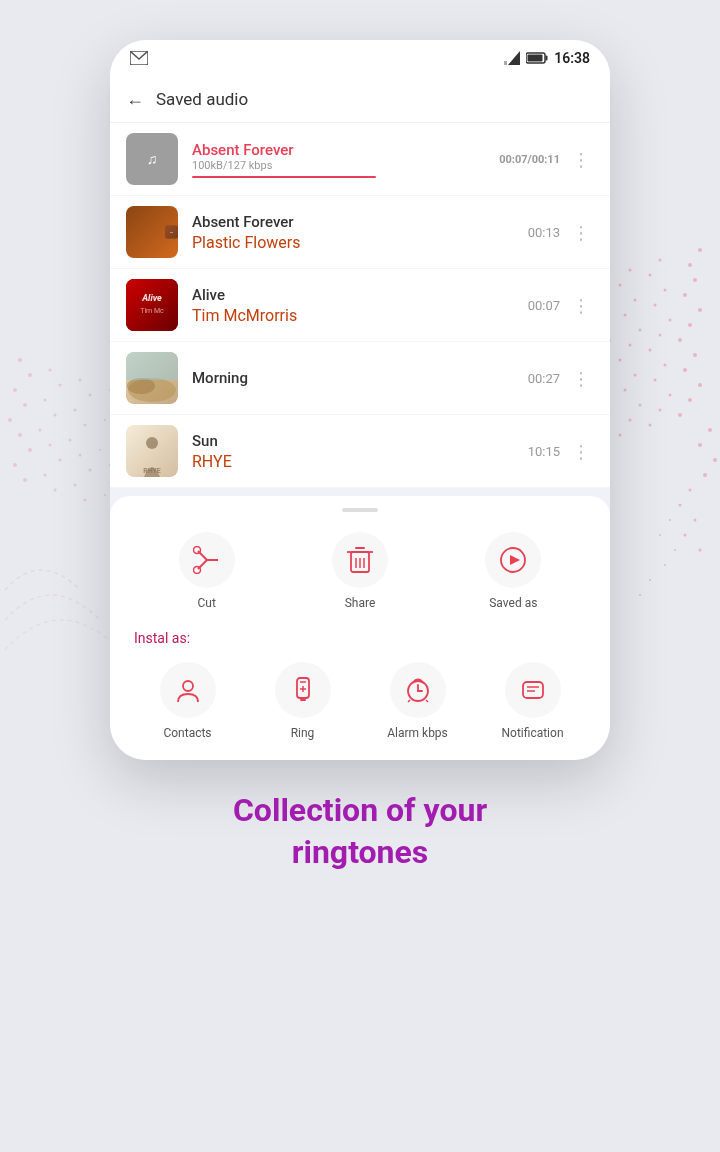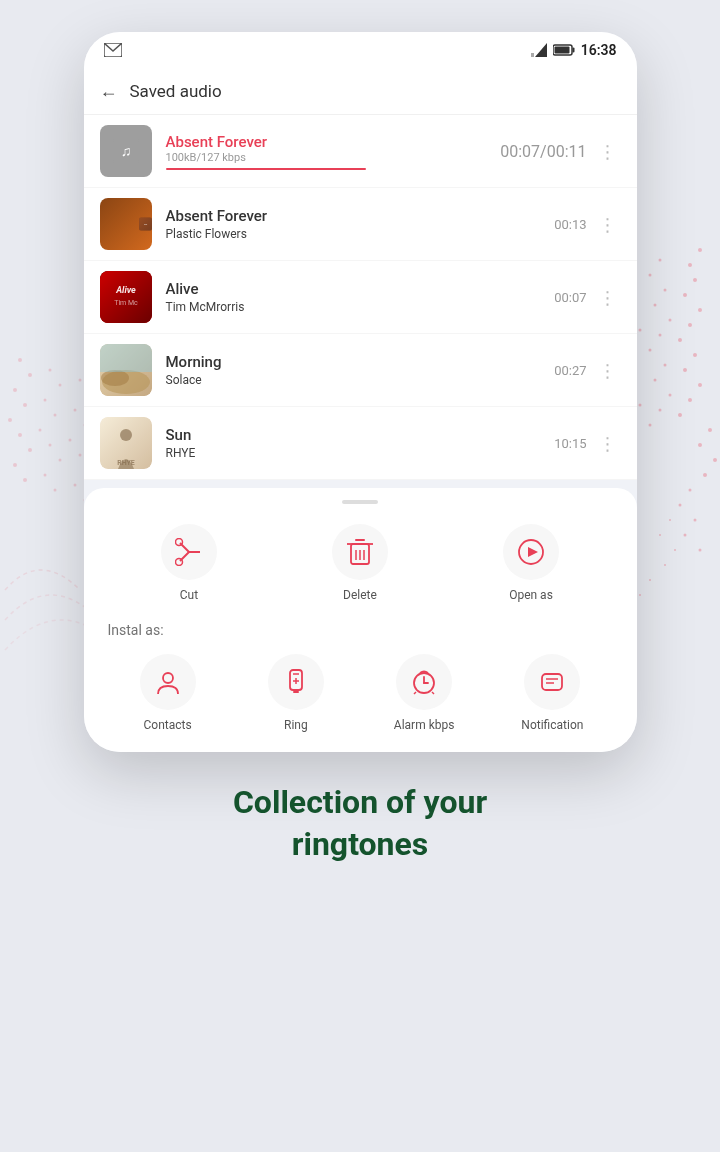--- a/index.html
+++ b/index.html
@@ -12,22 +12,22 @@
       flex-direction: column;
       align-items: center;
       position: relative;
       overflow: hidden;
     }
 
     
     .phone-wrapper {
       position: relative;
       z-index: 1;
-      margin-top: 32px;
-      width: 553px;
+      margin-top: 40px;
+      width: 500px;
     }
 
     .phone {
       background: #f0f2f7;
       border-radius: 36px;
       overflow: hidden;
       box-shadow: 0 20px 60px rgba(0,0,0,0.18);
     }
 
     
@@ -112,22 +112,22 @@
     }
     .song-title {
       font-size: 15px;
       font-weight: 500;
       color: #333;
     }
     .song-title.active {
       color: #e84057;
     }
     .song-subtitle {
-      font-size: 12px;
-      color: #404040;
+      font-size: 16px;
+      color: #c2410c;
       margin-top: 2px;
     }
     .song-progress-bar {
       height: 2px;
       background: #e84057;
       width: 60%;
       margin-top: 4px;
       border-radius: 1px;
     }
     .song-meta-right {
@@ -145,22 +145,23 @@
       cursor: pointer;
       padding: 4px;
     }
 
     
     .active-meta {
       font-size: 11px;
       color: #999;
     }
     .active-time {
-      font-size: 16px;
+      font-size: 11px;
       color: #999;
+      font-weight: bold;
     }
 
     
     .bottom-sheet {
       background: #fff;
       border-radius: 20px 20px 0 0;
       padding: 12px 0 20px;
       margin-top: 8px;
     }
 
@@ -199,21 +200,21 @@
     }
 
     .action-label {
       font-size: 12px;
       color: #555;
       text-align: right;
     }
 
     .install-as-label {
       font-size: 14px;
-      color: #737373;
+      color: #be185d;
       padding: 0 24px;
       margin-bottom: 16px;
     }
 
     .install-actions {
       display: flex;
       justify-content: space-around;
       padding: 0 20px;
     }
 
@@ -225,21 +226,21 @@
     
     .bottom-text {
       position: relative;
       z-index: 1;
       text-align: center;
       padding: 30px 40px 40px;
     }
     .bottom-text h2 {
       font-size: 32px;
       font-weight: 700;
-      color: #14532d;
+      color: #a21caf;
       line-height: 1.3;
     }
 
     
     .dots-left {
       position: absolute;
       left: 0;
       top: 280px;
       width: 180px;
       height: 400px;
@@ -499,21 +500,20 @@
             <rect width="52" height="52" rx="8" fill="url(#grad4)"></rect>
 
             <ellipse cx="26" cy="38" rx="24" ry="12" fill="#B8965A" opacity="0.6"></ellipse>
             <ellipse cx="15" cy="34" rx="14" ry="8" fill="#A07840" opacity="0.5"></ellipse>
 
             <rect x="0" y="0" width="52" height="28" rx="0" fill="#87CEEB" opacity="0.4"></rect>
           </svg>
         </div>
         <div class="song-info">
           <div class="song-title">Morning</div>
-          <div class="song-subtitle">Solace</div>
         </div>
         <div class="song-meta-right">
           <span class="song-duration">00:27</span>
           <span class="song-menu">⋮</span>
         </div>
       </div>
 
       <div class="song-item">
         <div class="song-thumb">
           <svg width="52" height="52" viewBox="0 0 52 52">
@@ -566,31 +566,31 @@
           <div class="action-icon-circle">
             <svg width="26" height="28" viewBox="0 0 26 28">
               <rect x="4" y="6" width="18" height="20" rx="2" fill="none" stroke="#e84057" stroke-width="1.8"></rect>
               <line x1="0" y1="6" x2="26" y2="6" stroke="#e84057" stroke-width="1.8"></line>
               <line x1="9" y1="2" x2="17" y2="2" stroke="#e84057" stroke-width="2" stroke-linecap="round"></line>
               <line x1="9" y1="12" x2="9" y2="22" stroke="#e84057" stroke-width="1.5"></line>
               <line x1="13" y1="12" x2="13" y2="22" stroke="#e84057" stroke-width="1.5"></line>
               <line x1="17" y1="12" x2="17" y2="22" stroke="#e84057" stroke-width="1.5"></line>
             </svg>
           </div>
-          <span class="action-label">Delete</span>
+          <span class="action-label">Share</span>
         </div>
 
         <div class="action-btn">
           <div class="action-icon-circle">
             <svg width="28" height="28" viewBox="0 0 28 28">
               <circle cx="14" cy="14" r="12" fill="none" stroke="#e84057" stroke-width="1.8"></circle>
               <polygon points="11,9 21,14 11,19" fill="#e84057"></polygon>
             </svg>
           </div>
-          <span class="action-label">Open as</span>
+          <span class="action-label">Saved as</span>
         </div>
 
 
       </div>
 
       <div class="install-as-label">Instal as:</div>
 
       <div class="install-actions">
 
         <div class="action-btn">

